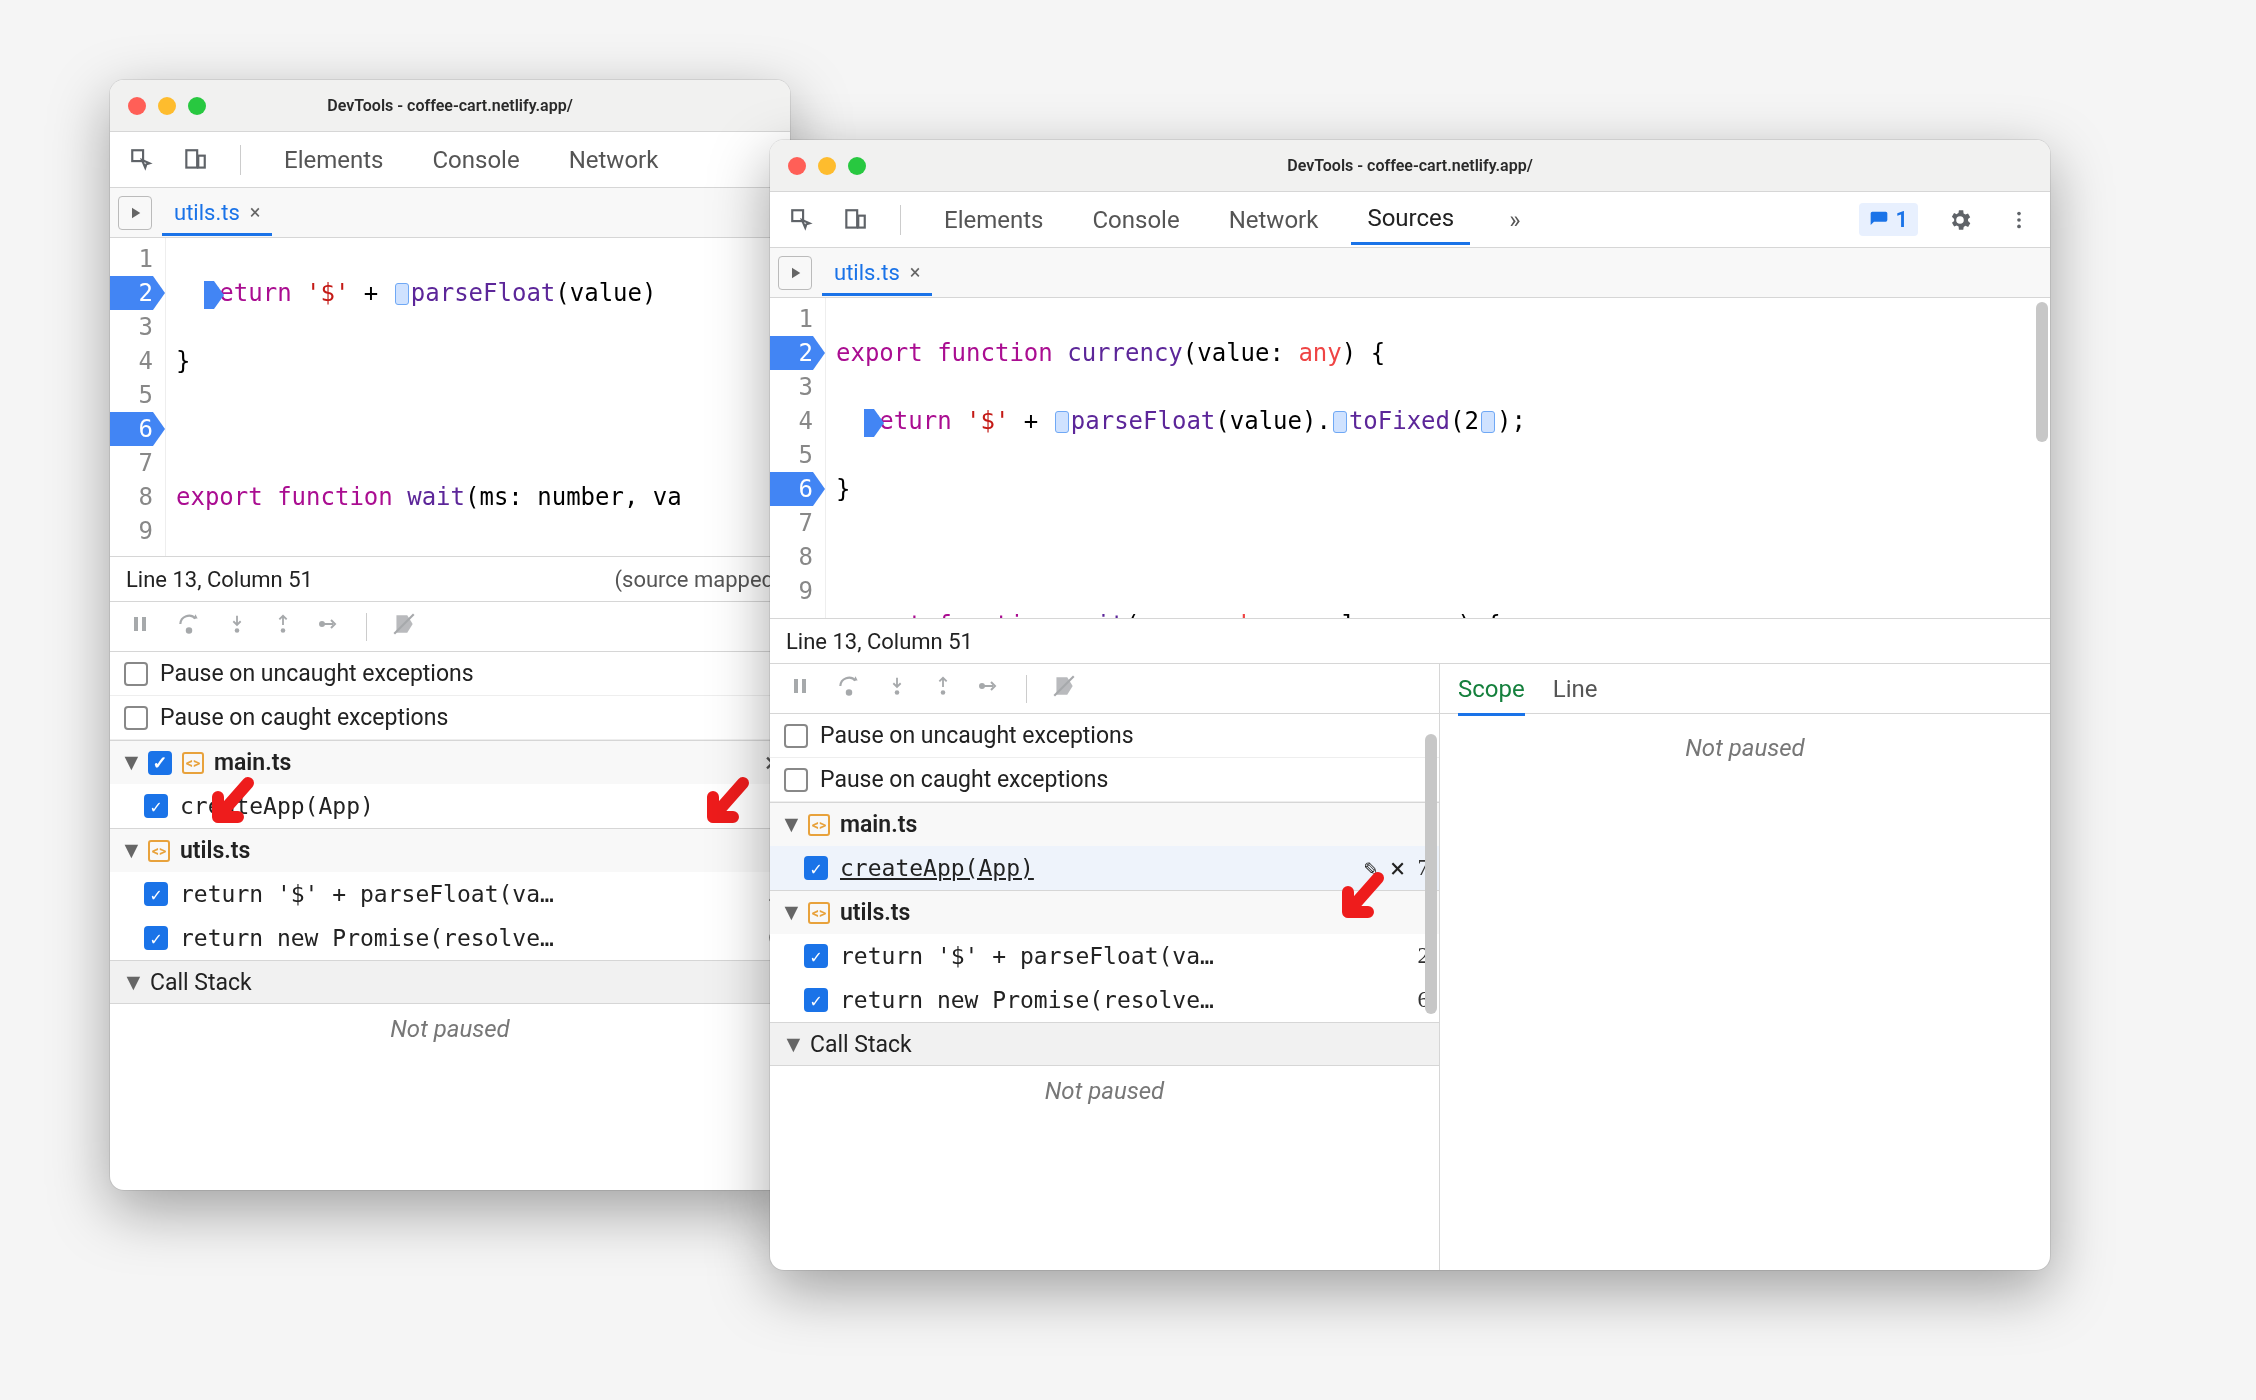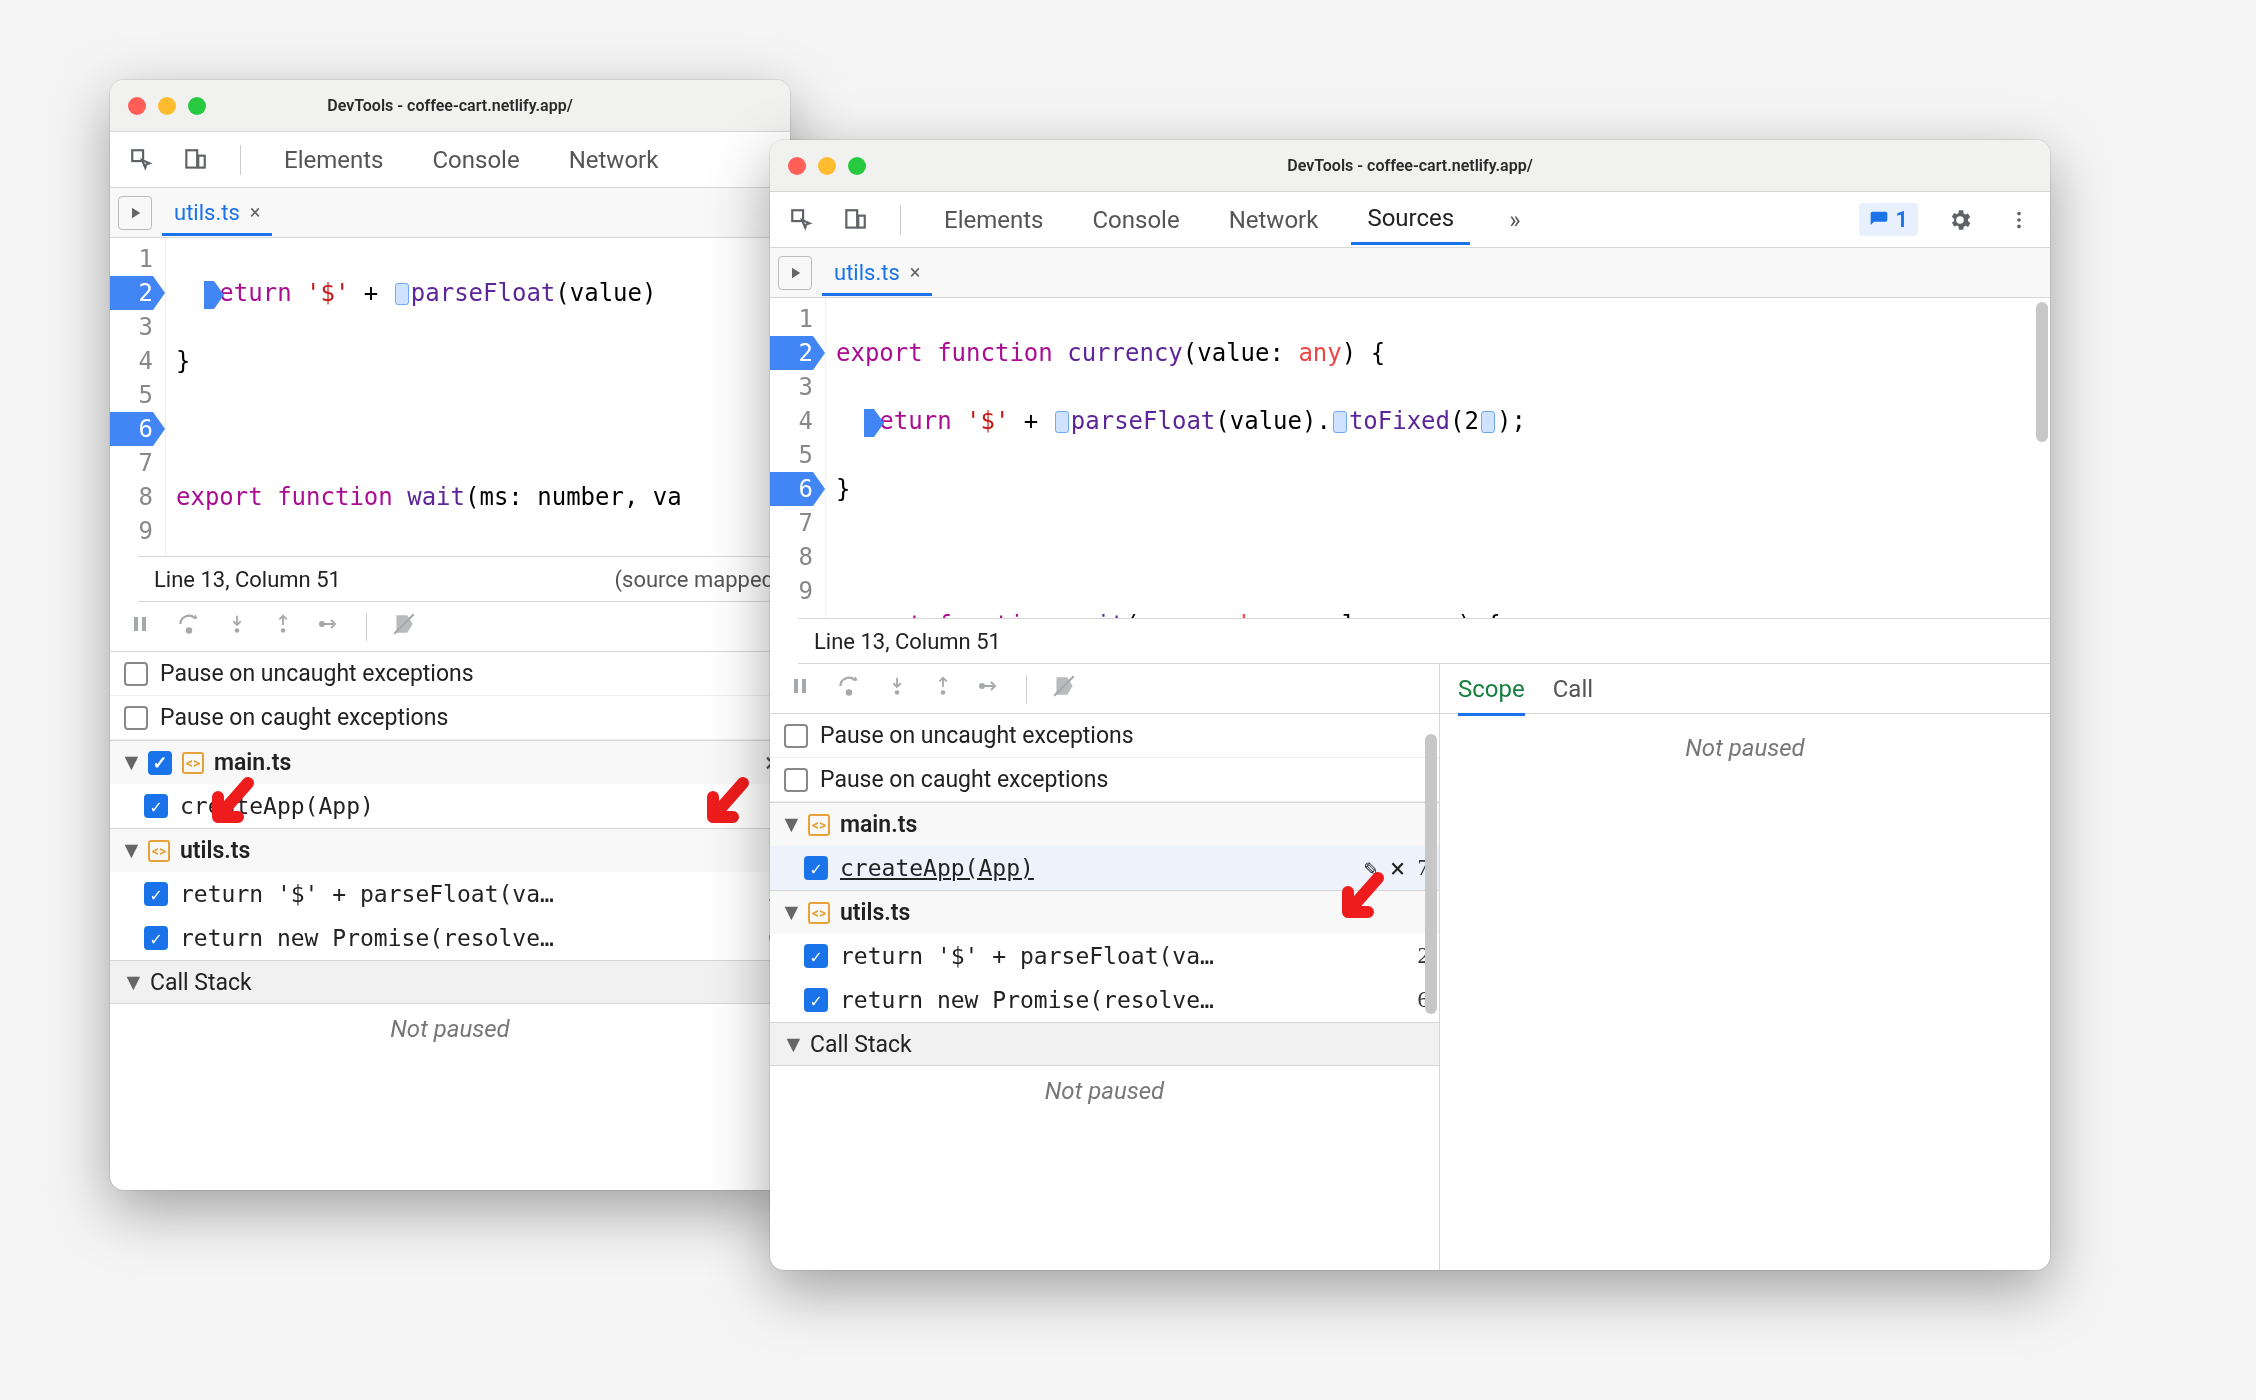--- a/index.html
+++ b/index.html
@@ -94,21 +94,21 @@
   .coldec::before{
     content:""; position:absolute; left:-1px; top:2px; width:10px;height:28px;
     background:#4285f4;
   }
   .coldec::after{
     content:"";position:absolute;left:9px;top:2px;width:0;height:0;
     border-top:14px solid transparent;border-bottom:14px solid transparent;border-left:10px solid #4285f4;
   }
   .status{
     height:46px;border-top:1px solid #d6d6d6;border-bottom:1px solid #d6d6d6;
-    display:flex;align-items:center;padding:0 16px;color:#222;font-size:22px;justify-content:space-between;margin-left:28px;
+    display:flex;align-items:center;padding:0 16px;color:#222;font-size:22px;justify-content:space-between;
   }
   .status .right{color:#555;}
   .status a{color:#1a55c8;text-decoration:underline;}
   .debugbar{
     height:50px;border-bottom:1px solid #d6d6d6;display:flex;align-items:center;gap:24px;padding:0 18px;color:#5f6368;
   }
   .debugbar svg{opacity:0.55;}
   .dvsep{width:1px;height:28px;background:#ccc;}
   .pane-twocol{display:flex;flex:1;min-height:0;}
   .leftpanel{flex:1;border-right:1px solid #d6d6d6;display:flex;flex-direction:column;position:relative;}
@@ -482,21 +482,21 @@
         <span class="discl">▼</span>
         <span>Call Stack</span>
       </div>
       <div class="npfoot">Not paused</div>
       <div class="scrollbar" style="top:70px;height:280px;"></div>
     </div>
 
     <div class="rightpanel">
       <div class="sidetabs">
         <span class="active">Scope</span>
-        <span>Call</span>
+        <span>Line</span>
       </div>
       <div class="notpaused">Not paused</div>
     </div>
   </div>
 </div>
 
 <div class="arrow" style="left:1330px;top:870px;">
   <svg viewBox="0 0 60 60">
       <path d="M48 8 L18 42 M18 42 L18 22 M18 42 L38 42" stroke="#ee1c1c" stroke-width="12" fill="none" stroke-linecap="round"></path>
     </svg>

